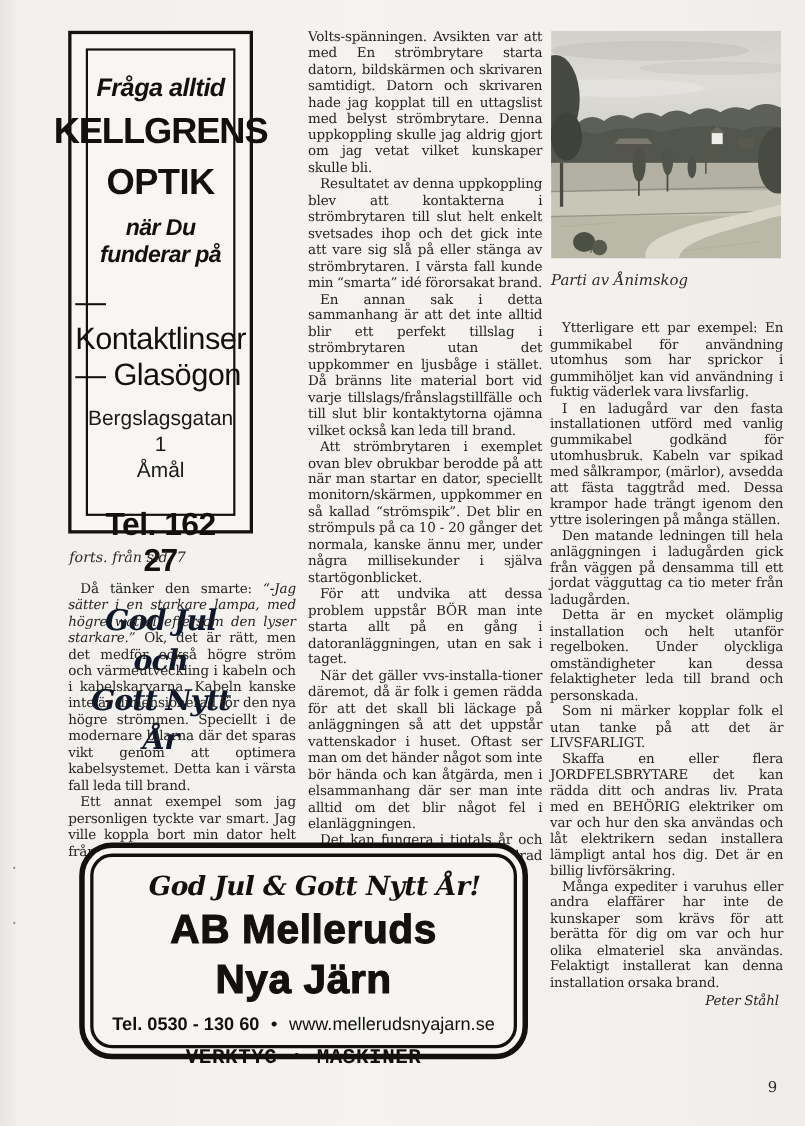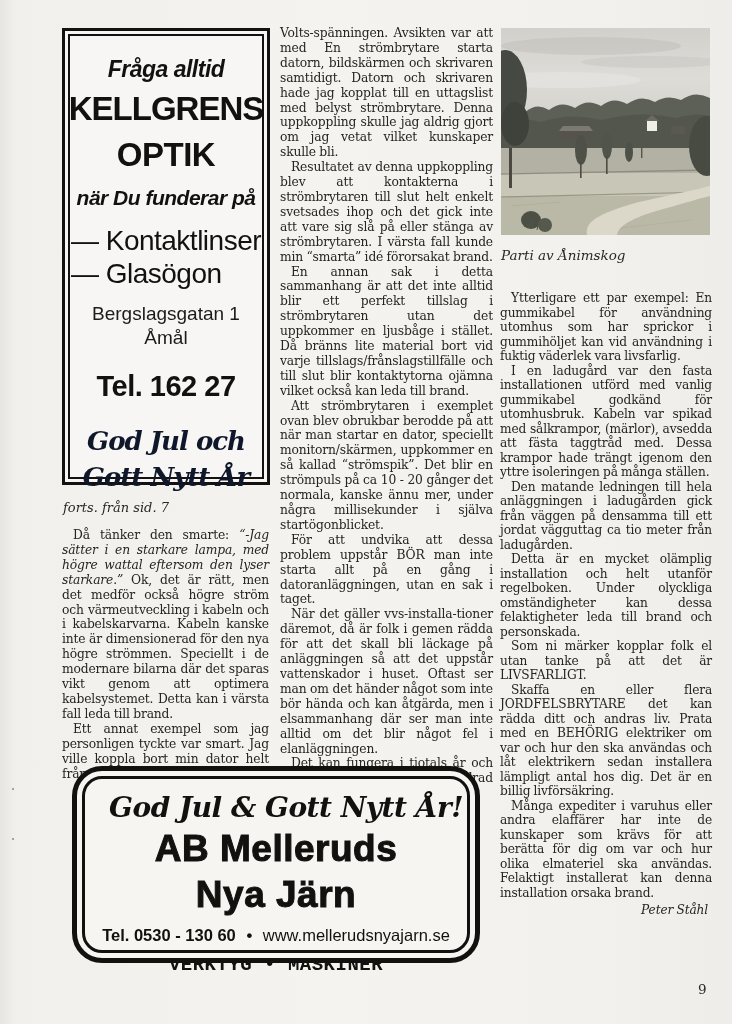--- a/index.html
+++ b/index.html
@@ -14,22 +14,22 @@
     text-align:justify;letter-spacing:-0.15px;word-spacing:-0.4px;color:#262522;}
   .bodytext p{margin:0;}
   .bodytext p.ind{text-indent:11px;}
   .col{position:absolute;}
   .col-left{left:62px;top:528px;width:207px;}
   .col-mid{left:280px;top:26px;width:213px;}
   .col-right{left:500px;top:291px;width:212px;font-size:12.2px;line-height:14.5px;}
   .forts{position:absolute;left:63px;top:500px;font-style:italic;font-size:13px;color:#2a2927;}
   .signature{text-align:right;font-style:italic;margin-top:3px !important;padding-right:4px;}
   
-  .ad-kellgrens{position:absolute;left:62px;top:28px;width:208px;height:457px;
-    border:3px solid #131210;background:#f7f6f4;box-sizing:border-box;padding:3px;}
+  .ad-kellgrens{position:absolute;left:62px;top:28px;width:168px;height:457px;
+    border:3px solid #131210;background:#f7f6f4;box-sizing:border-box;padding:13px;}
   .ad-kellgrens-inner{border:2px solid #131210;width:100%;height:100%;box-sizing:border-box;
     display:flex;flex-direction:column;align-items:center;text-align:center;
     font-family:"Liberation Sans",sans-serif;color:#121110;}
   .k-ask{font-size:23px;font-weight:bold;font-style:italic;margin-top:20px;letter-spacing:-0.5px;}
   .k-name{font-size:33px;font-weight:bold;letter-spacing:-1px;line-height:40px;margin-top:6px;}
   .k-name2{font-size:33px;font-weight:bold;letter-spacing:-0.5px;line-height:38px;margin-top:7px;}
   .k-tagline{font-size:21px;font-weight:bold;font-style:italic;margin-top:12px;letter-spacing:-0.5px;}
   .k-services{margin-top:14px;text-align:left;font-weight:normal;font-size:28px;line-height:33px;letter-spacing:-0.5px;}
   .k-addr{font-size:19px;margin-top:12px;line-height:24px;color:#1c1b1a;}
   .k-tel{font-size:29px;font-weight:bold;margin-top:20px;letter-spacing:-0.5px;}
@@ -38,21 +38,21 @@
     font-size:26px;line-height:36px;margin-top:20px;letter-spacing:-1px;color:#0f172a;}
   
   .photo{position:absolute;left:501px;top:28px;width:209px;height:207px;}
   .photo-caption{position:absolute;left:501px;top:247px;font-style:italic;font-size:13.5px;color:#2a2927;}
   
   .ad-mellerud{position:absolute;left:72px;top:766px;width:408px;height:197px;box-sizing:border-box;
     border:5px solid #121110;border-radius:30px;background:#f6f5f2;padding:5px;}
   .ad-mellerud-inner{border:3px solid #121110;border-radius:20px;width:100%;height:100%;box-sizing:border-box;
     display:flex;flex-direction:column;align-items:center;text-align:center;color:#121110;}
   .m-greet{font-family:"DejaVu Serif",serif;font-weight:bold;font-style:italic;
-    font-size:28px;margin-top:12px;letter-spacing:-0.5px;margin-left:20px;}
+    font-size:24px;margin-top:12px;letter-spacing:-0.5px;margin-left:20px;}
   .m-co{font-family:"Liberation Sans",sans-serif;font-weight:bold;font-size:37px;
     line-height:42px;letter-spacing:0.5px;margin-top:4px;-webkit-text-stroke:1px #121110;}
   .m-contact{font-family:"Liberation Sans",sans-serif;font-size:16.5px;margin-top:10px;}
   .m-contact .tel{font-weight:bold;}
   .m-contact .dot{font-weight:bold;margin:0 6px;}
   .m-products{font-family:Liberation Mono, monospace;font-weight:bold;font-size:19px;
     line-height:25px;margin-top:8px;letter-spacing:0.5px;}
   
   .page-number{position:absolute;left:698px;top:981px;font-size:13.5px;color:#2a2927;}
   .mark{position:absolute;left:12px;top:788px;width:2px;height:2px;background:#8c8b88;border-radius:50%;}

